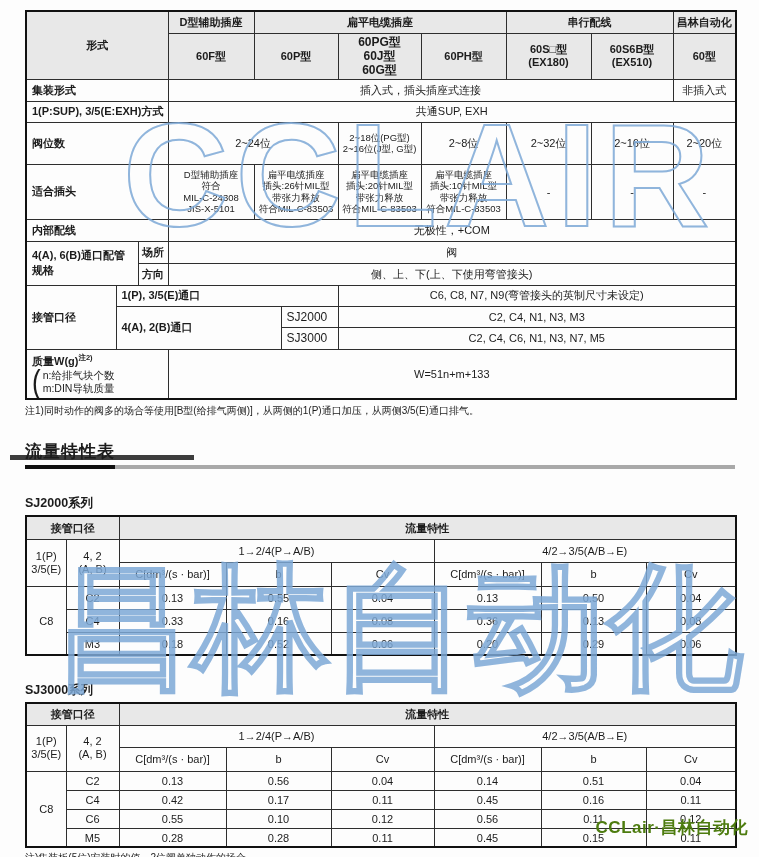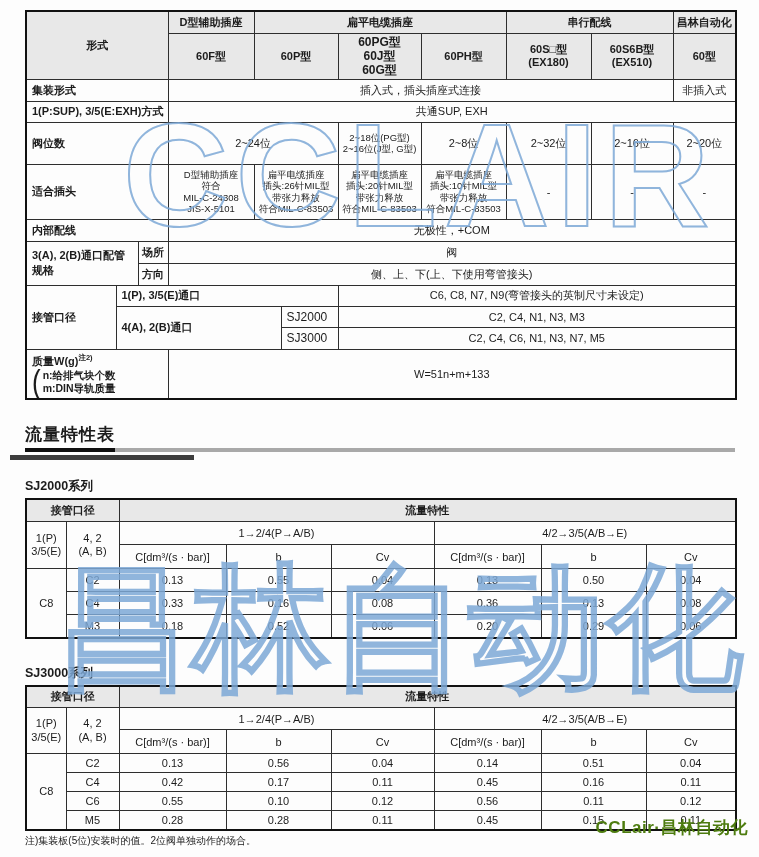--- a/index.html
+++ b/index.html
@@ -25,21 +25,21 @@
   .titlebar { margin-top:26px; border-bottom:4px solid #a9a9a9; height:26px; position:relative; }
   .titlebar .title { position:absolute; left:0; bottom:-4px; font-size:17px; font-weight:bold;
                      padding-bottom:2px; border-bottom:4px solid #101010; letter-spacing:1px; }
 
   .serieslabel { font-size:12.5px; font-weight:bold; margin:26px 0 3px 0; }
 
   .weight-cell { text-align:left; padding:3px 2px 2px 5px; }
   .weight-brace { display:flex; align-items:center; margin-top:1px; }
   .weight-brace .brace { font-size:26px; font-weight:normal; line-height:0.9;
                          transform:scaleY(1.25); margin-right:2px; }
-  .weight-brace .lines { font-size:10.5px; line-height:1.25; text-align:center;font-weight:bold; }
+  .weight-brace .lines { font-size:10.5px; line-height:1.25; text-align:center; }
   sup { font-size:7.5px; }
 
   .flownote { margin-top:3px; font-size:10px; line-height:1.35; }
 
   .wm { position:absolute; color:transparent; -webkit-text-stroke:2px rgba(125,168,214,0.85);
         font-weight:bold; line-height:1; pointer-events:none; z-index:5; white-space:nowrap; }
   .wm-top { left:123px; top:103px; font-size:146px; letter-spacing:7px; }
   .wm-bottom { left:55px; top:560px; font-size:136px; letter-spacing:2px; }
 
   .brand { position:absolute; right:11px; top:816px; font-size:17px; font-weight:bold;
@@ -124,21 +124,21 @@
 符合MIL-C-83503</td>
       <td>-</td>
       <td>-</td>
       <td>-</td>
     </tr>
     <tr style="height:22px">
       <td class="bold left" colspan="3">内部配线</td>
       <td colspan="8">无极性，+COM</td>
     </tr>
     <tr style="height:22px">
-      <td class="bold left" colspan="2" rowspan="2">3(A), 2(B)通口配管规格</td>
+      <td class="bold left" colspan="2" rowspan="2">4(A), 6(B)通口配管规格</td>
       <td class="bold">场所</td>
       <td colspan="8">阀</td>
     </tr>
     <tr style="height:22px">
       <td class="bold">方向</td>
       <td colspan="8">侧、上、下(上、下使用弯管接头)</td>
     </tr>
     <tr style="height:21px">
       <td class="bold left" rowspan="3">接管口径</td>
       <td class="bold left" colspan="5">1(P), 3/5(E)通口</td>
@@ -163,20 +163,21 @@
             <span>m:DIN导轨质量</span>
           </span>
         </div>
       </td>
       <td colspan="8">W=51n+m+133</td>
     </tr>
   </tbody>
     </table>
 
   <div class="notes">
+    <div>注1)同时动作的阀多的场合等使用[B型(给排气两侧)]，从两侧的1(P)通口加压，从两侧3/5(E)通口排气。</div>
   </div>
 
   <div class="darkbar"></div>
 
   <div class="titlebar">
     <span class="title">流量特性表</span>
   </div>
 
   <div class="serieslabel">SJ2000系列</div>
   <table class="flow">

